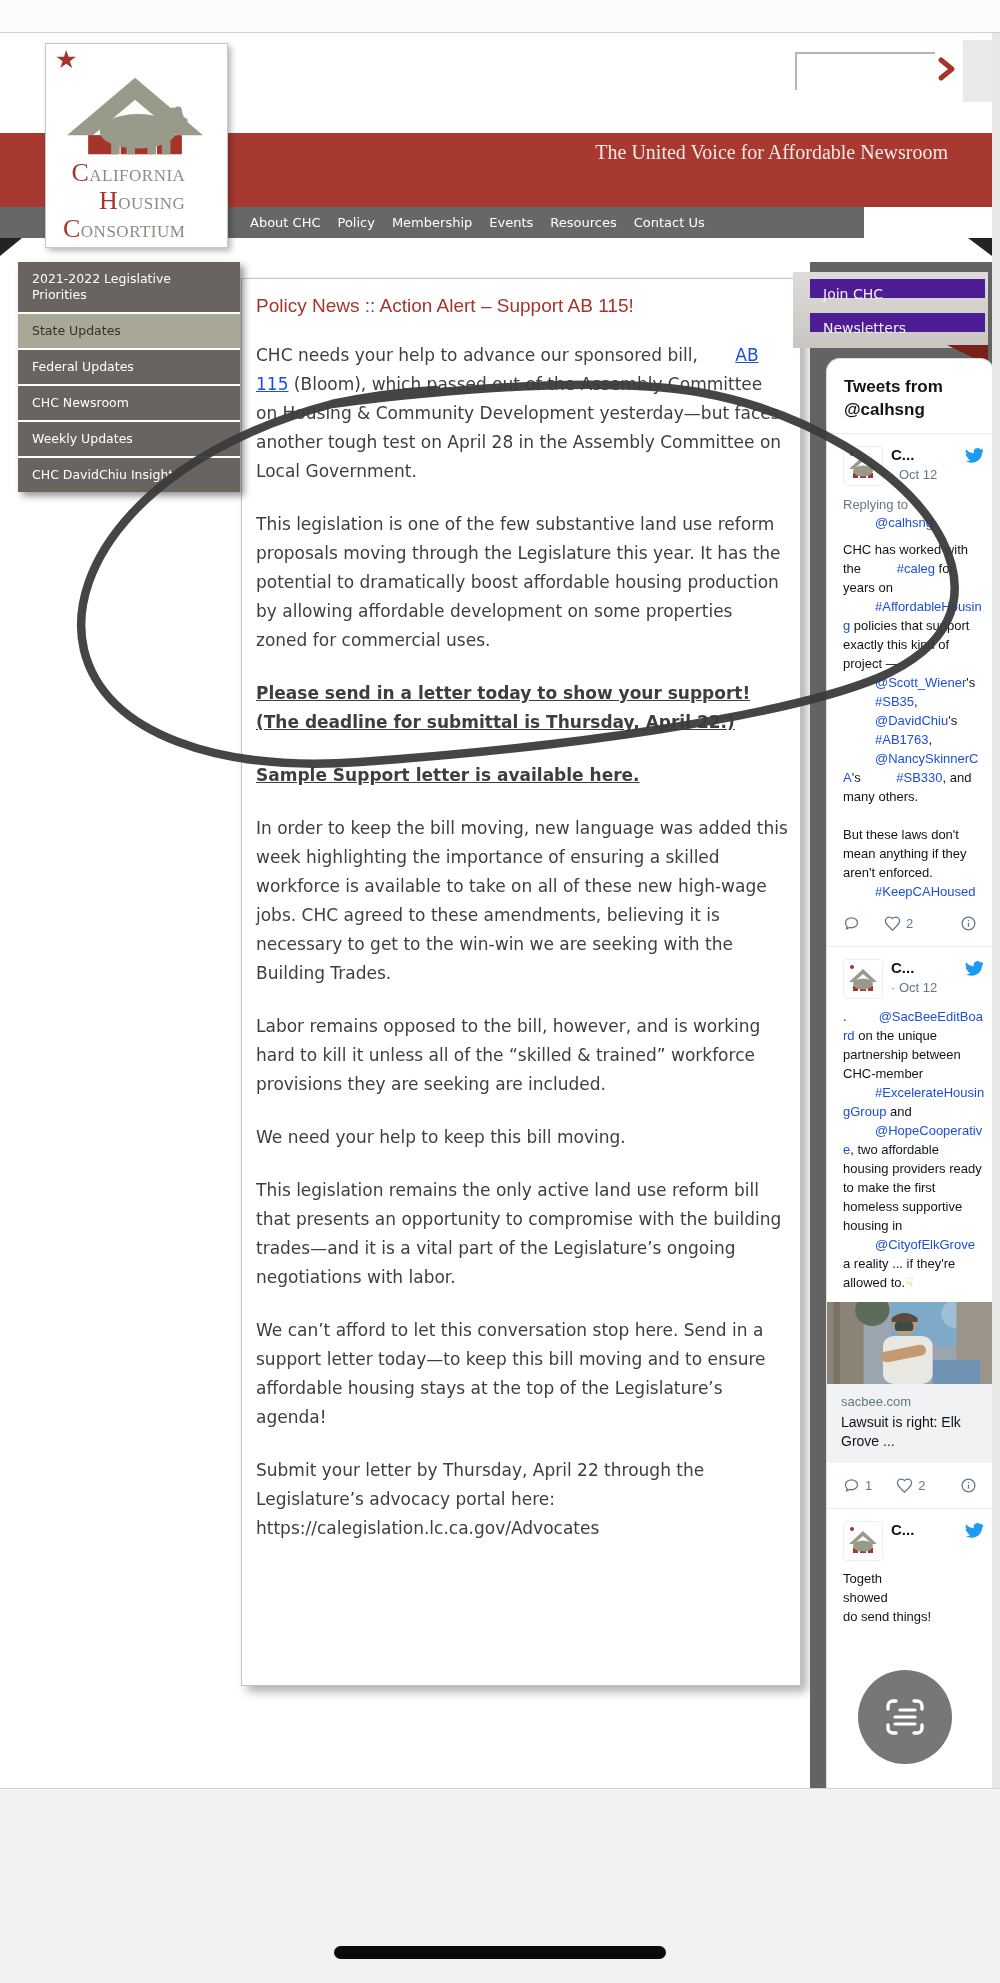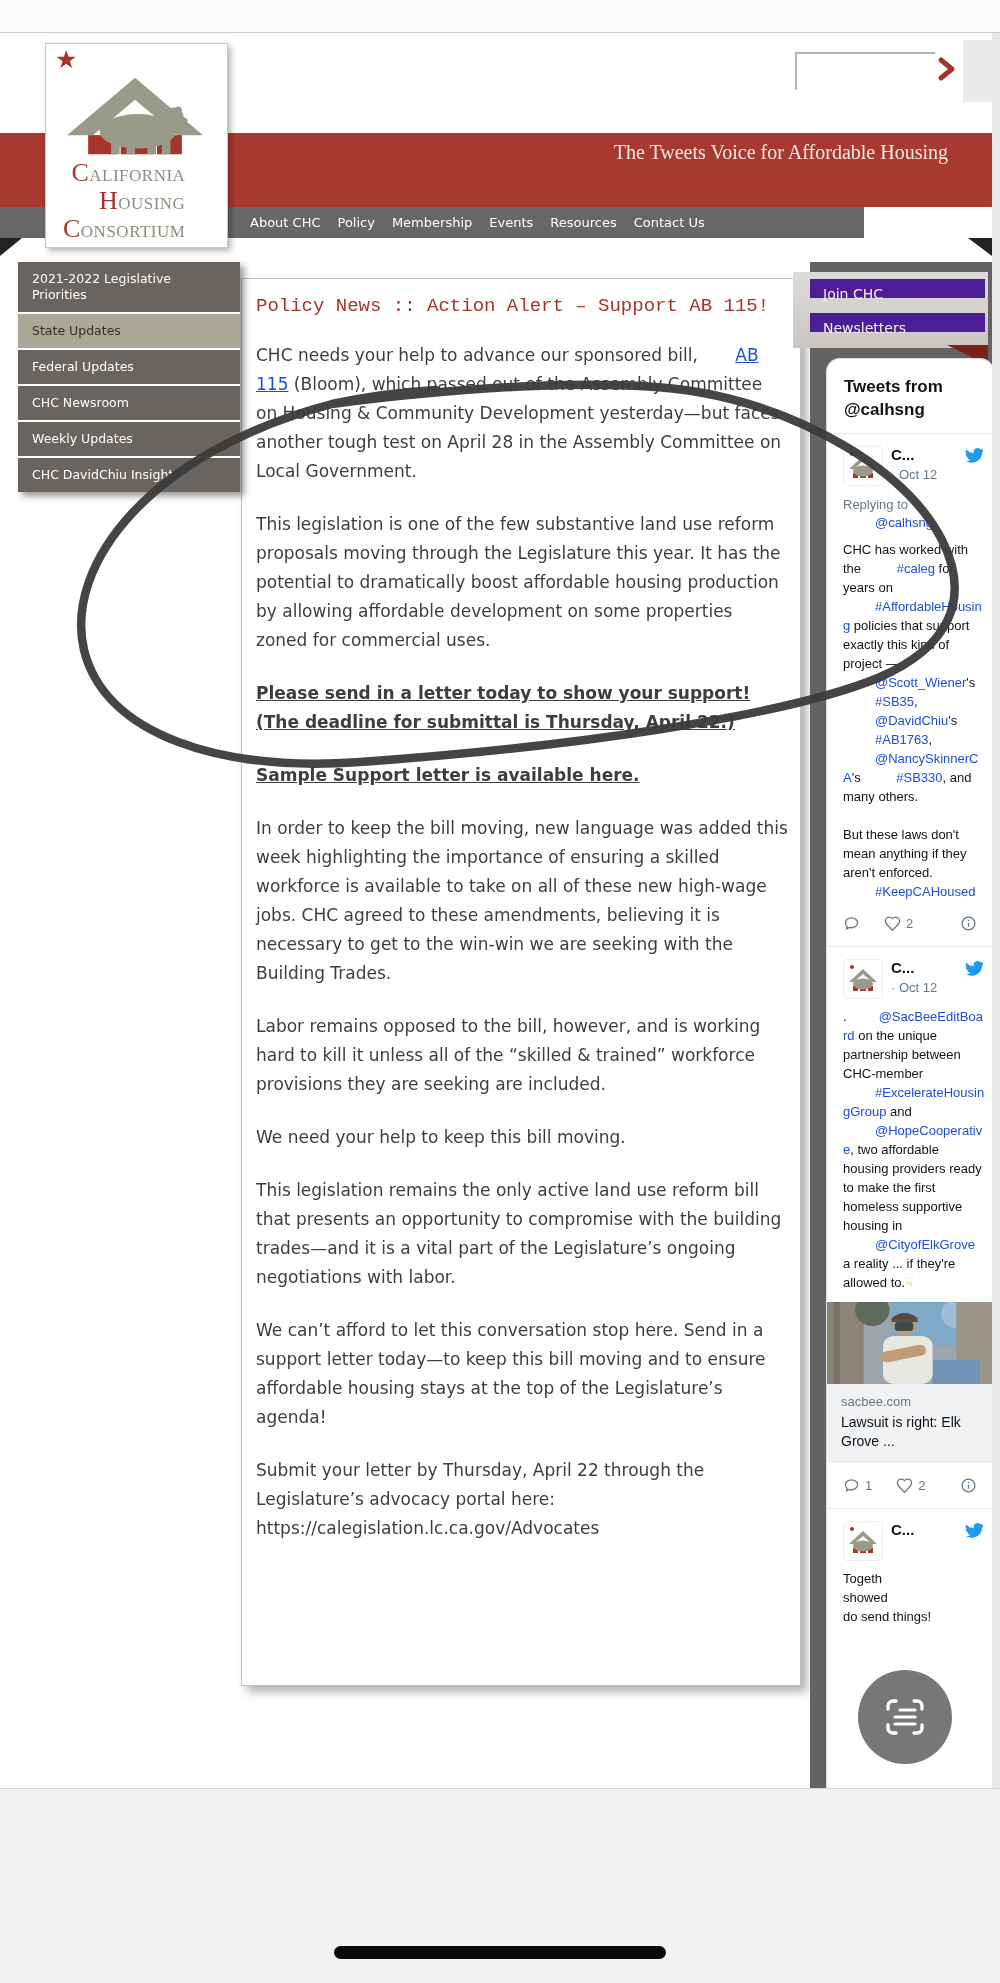--- a/index.html
+++ b/index.html
@@ -46,21 +46,21 @@
   .sidebar{position:absolute;left:18px;top:262px;width:222px;background:#6a6460;z-index:4;
            box-shadow:4px 4px 7px rgba(0,0,0,.42);font-size:12.5px;color:#fff;}
   .sidebar-item{padding:9px 12px 9px 14px;border-bottom:2px solid #fff;line-height:16px;cursor:pointer;}
   .sidebar-item:last-child{border-bottom:none;}
   .sidebar-item.active{background:#a9a896;color:#33332b;}
 
   
   .article{position:absolute;left:241px;top:278px;width:560px;min-height:1408px;background:#fff;
            border:1px solid #c2c2c2;box-shadow:6px 6px 9px rgba(0,0,0,.30);
            box-sizing:border-box;padding:16px 12px 10px 14px;z-index:2;}
-  .article h1{font-family:Liberation Mono, monospace;font-size:19px;font-weight:normal;
+  .article h1{font-family:Liberation Sans, sans-serif;font-size:19px;font-weight:normal;
               color:#a5352b;margin:0 0 24px;}
   .article p{font-size:17px;line-height:29px;color:#3e3e3e;margin:0 0 24px;}
   .article .link{text-decoration:underline;}
   .article p.bold{font-weight:bold;text-decoration:underline;}
   .article-footer{font-size:16px;color:#4f4f4f;margin-top:6px;}
   .article-footer .flink{text-decoration:underline;cursor:pointer;}
   .article-footer .sep{margin:0 7px;}
 
   
   .right-panel{position:absolute;left:810px;top:262px;width:182px;height:1526px;background:#636363;z-index:2;}
@@ -116,21 +116,21 @@
                   background:#0a0a0a;z-index:51;cursor:grab;}
 </style>
 </head>
 <body>
 
 <div class="status-bar"></div>
 <div class="right-edge"></div>
 <div class="corner-block"></div>
 
 <div class="banner">
-  <div class="banner-text">The Tweets Voice for Affordable Housing</div>
+  <div class="banner-text">The United Voice for Affordable Newsroom</div>
 </div>
 <div class="navbar">
   <span class="nav-item">About CHC</span>
   <span class="nav-item">Policy</span>
   <span class="nav-item">Membership</span>
   <span class="nav-item">Events</span>
   <span class="nav-item">Resources</span>
   <span class="nav-item">Contact Us</span>
 </div>
 <div class="nav-fold nav-fold-left"></div>

